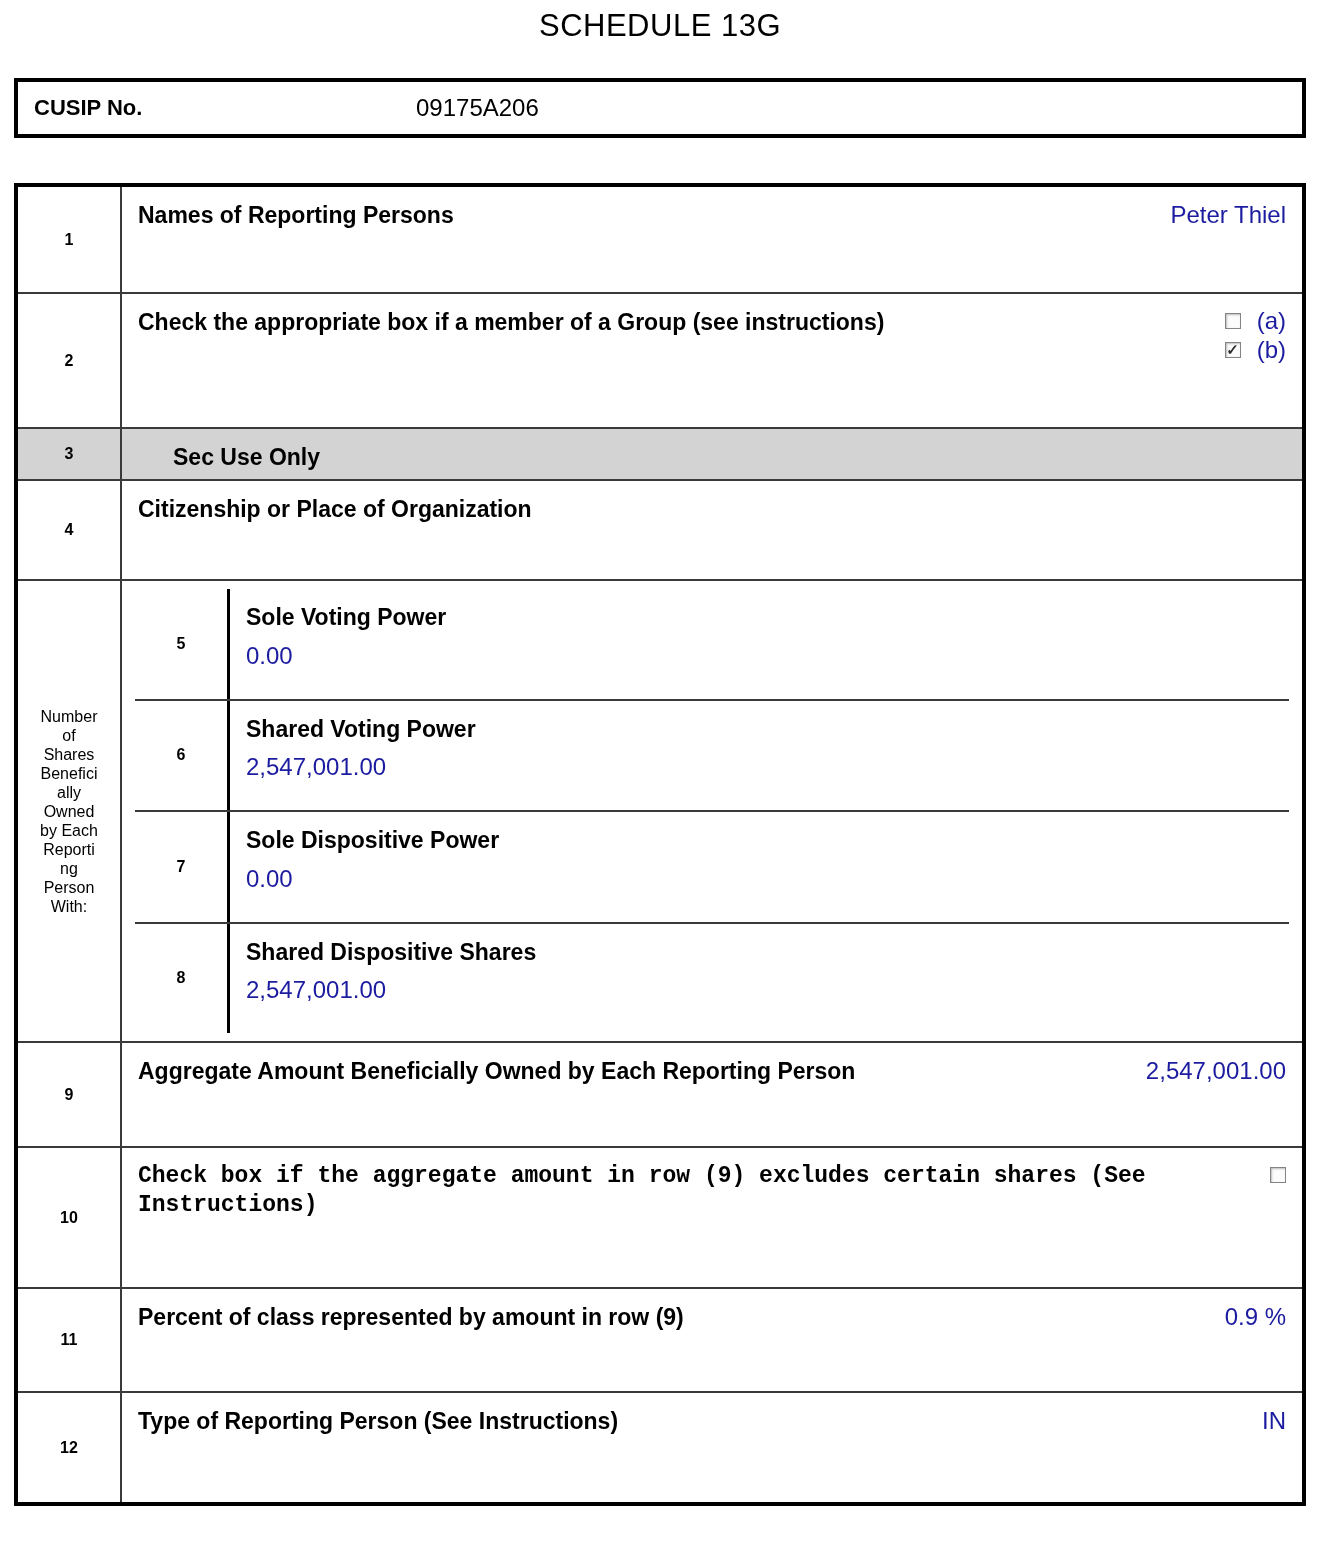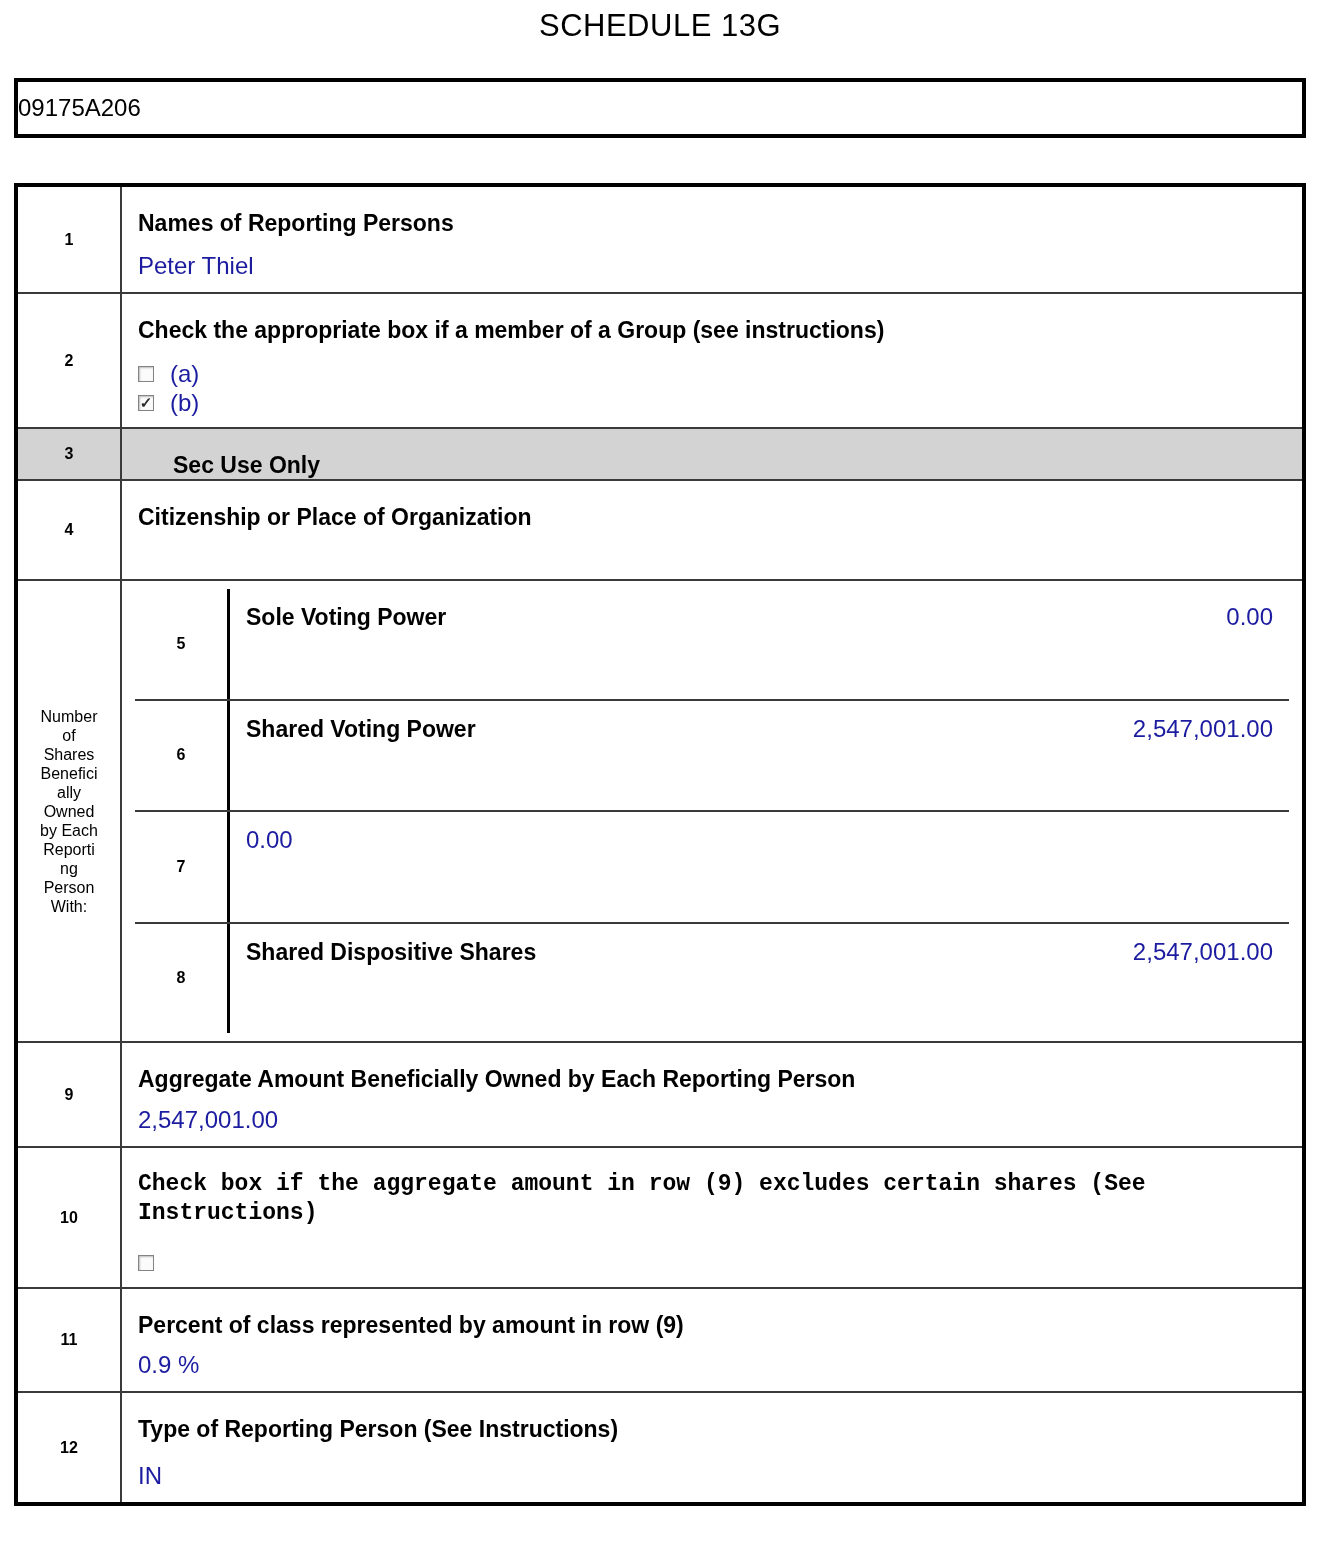--- a/index.html
+++ b/index.html
@@ -30,22 +30,22 @@
     margin:45px 14px 0 14px;border:4px solid #000;background:#fff;
   }
   .row{display:flex;}
   .row + .row{border-top:2px solid var(--line);}
   .num-cell{
     width:104px;flex:0 0 104px;border-right:2px solid var(--line);
     display:flex;align-items:center;justify-content:center;
     font-weight:bold;font-size:16px;
   }
   .content-cell{
-    flex:1;padding:22px 16px 12px 16px;
-    display:flex;flex-direction:column;justify-content:space-between;
+    flex:1;padding:14px 16px 12px 16px;
+    display:flex;justify-content:space-between;
   }
   .cell-label{font-weight:bold;font-size:23px;line-height:1.28;}
   .cell-value{font-size:24px;color:var(--value-blue);}
   .row-1{height:105px;}
   .row-2{height:135px;}
   .row-3{height:52px;background:var(--row3-bg);}
   .row-3 .content-cell{justify-content:flex-start;margin-left:35px;}
   .row-4{height:100px;}
   .row-mid{height:462px;}
   .row-9{height:105px;}
@@ -61,40 +61,41 @@
   .subtable{
     flex:1;margin:8px 13px;display:flex;flex-direction:column;
   }
   .subrow{flex:1;display:flex;}
   .subrow + .subrow{border-top:2px solid var(--line);}
   .sub-num{
     width:92px;flex:0 0 92px;display:flex;align-items:center;justify-content:center;
     font-weight:bold;font-size:16px;
   }
   .sub-content{
-    flex:1;border-left:3px solid #000;padding:14px 16px 12px 16px;
-    display:flex;justify-content:space-between;
+    flex:1;border-left:3px solid #000;padding:14px 16px 29px 16px;
+    display:flex;flex-direction:column;justify-content:space-between;
   }
   .opt-group{display:flex;flex-direction:column;gap:4px;}
   .opt{display:flex;align-items:center;gap:16px;height:25px;}
   .checkbox{
     width:16px;height:16px;border:1px solid #848484;background:#fbfbfb;
     box-shadow:inset 1px 1px 2px rgba(0,0,0,.25);
     font-size:15px;line-height:14px;text-align:center;color:#2a2a2a;
     font-weight:bold;display:inline-block;flex:0 0 16px;
   }
   .opt-label{font-size:24px;color:var(--value-blue);}
   .row-10 .cell-label{max-width:1040px;font-family:Liberation Mono, monospace;}
 </style>
 </head>
 <body>
 
 <div class="page-title">SCHEDULE 13G</div>
 
 <div class="cusip-box">
+  <div class="cusip-label">CUSIP No.</div>
   <div class="cusip-value">09175A206</div>
 </div>
 
 <div class="main-table">
 
   <div class="row row-1">
     <div class="num-cell">1</div>
     <div class="content-cell">
       <div class="cell-label">Names of Reporting Persons</div>
       <div class="cell-value">Peter Thiel</div>
@@ -158,20 +159,21 @@
         <div class="sub-num">6</div>
         <div class="sub-content">
           <div class="cell-label">Shared Voting Power</div>
           <div class="cell-value">2,547,001.00</div>
         </div>
       </div>
 
       <div class="subrow">
         <div class="sub-num">7</div>
         <div class="sub-content">
+          <div class="cell-label">Sole Dispositive Power</div>
           <div class="cell-value">0.00</div>
         </div>
       </div>
 
       <div class="subrow">
         <div class="sub-num">8</div>
         <div class="sub-content">
           <div class="cell-label">Shared Dispositive Shares</div>
           <div class="cell-value">2,547,001.00</div>
         </div>

